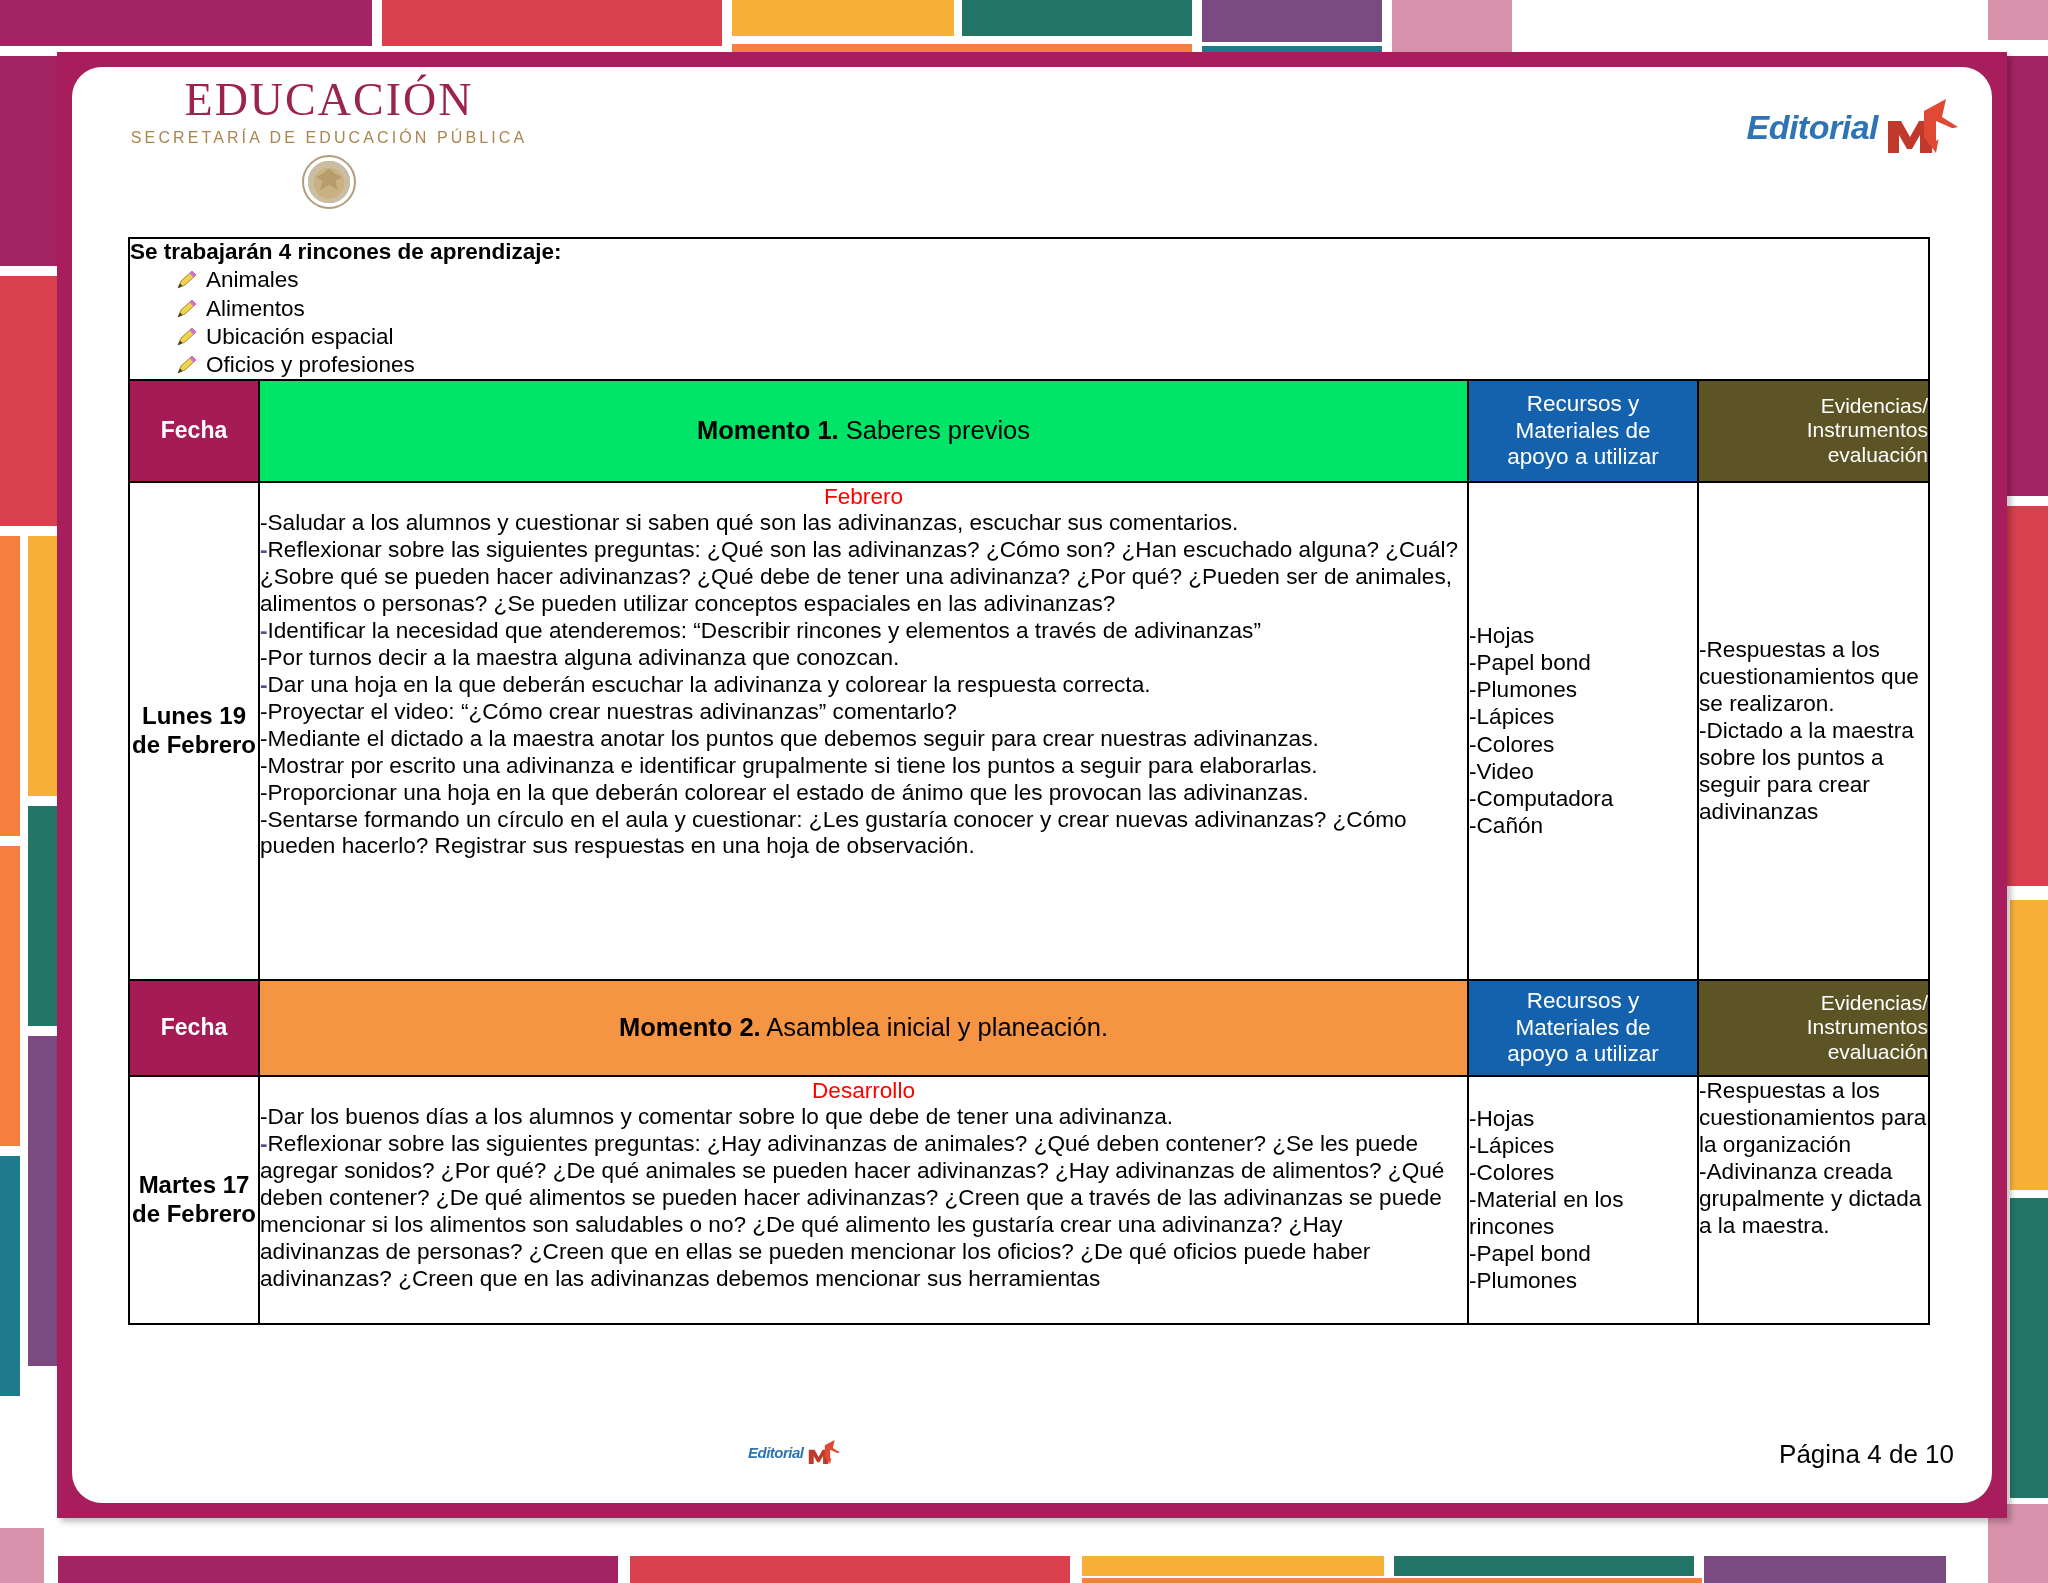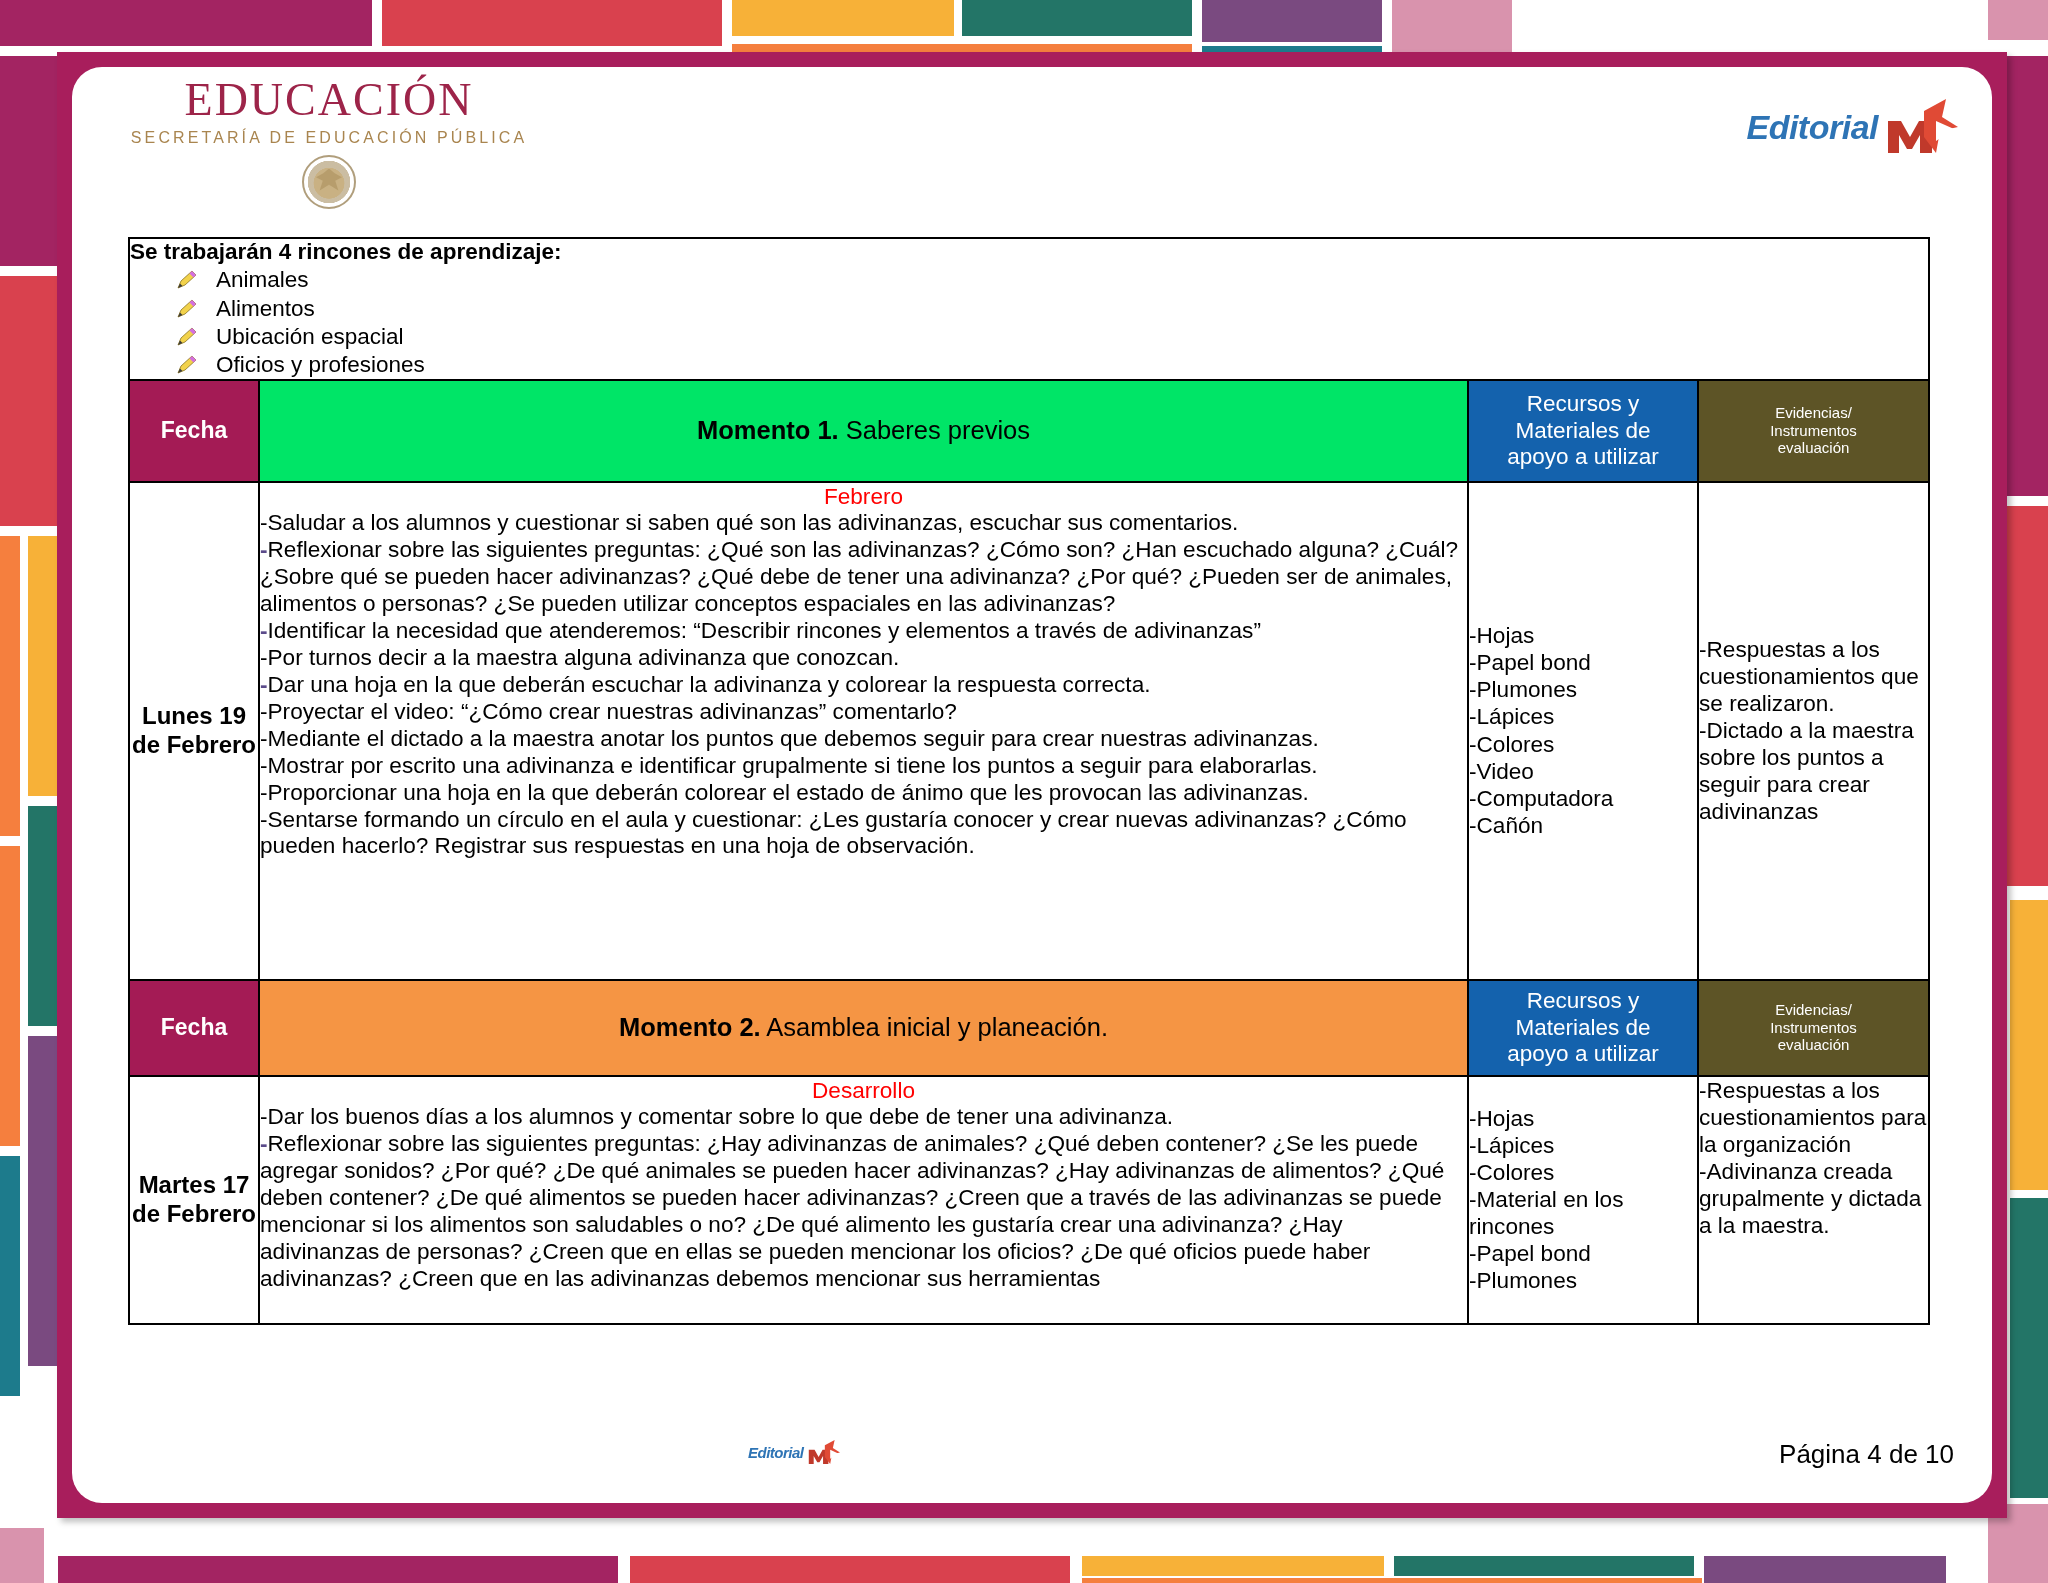--- a/index.html
+++ b/index.html
@@ -136,21 +136,21 @@
   .rincones-cell {
     padding: 10px 12px 8px 12px;
     font-size: 22.5px;
     line-height: 1.17;
     color: #000;
   }
   .rincones-title { font-weight: bold; font-size: 22.5px; }
   .rincon-row {
     display: flex;
     align-items: center;
-    gap: 18px;
+    gap: 8px;
     margin-left: 46px;
     margin-top: 2px;
   }
   .pencil-icon { width: 22px; height: 20px; flex: 0 0 auto; }
 
   
   .hdr-fecha {
     background: #a41b55;
     color: #ffffff;
     font-weight: bold;
@@ -172,23 +172,23 @@
     color: #ffffff;
     font-size: 22.5px;
     line-height: 1.16;
     text-align: center;
     vertical-align: middle !important;
     padding: 4px 6px;
   }
   .hdr-evidencias {
     background: #5d5426;
     color: #ffffff;
-    font-size: 15px;
+    font-size: 21px;
     line-height: 1.16;
-    text-align: center;
+    text-align: right;
     vertical-align: middle !important;
     padding: 4px 6px;
   }
 
   .fecha-cell {
     text-align: center;
     vertical-align: middle !important;
     font-weight: bold;
     font-size: 24px;
     line-height: 1.2;

